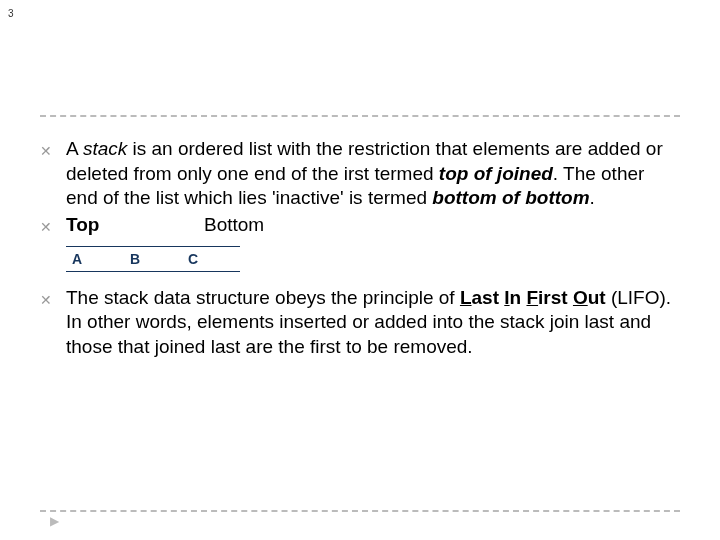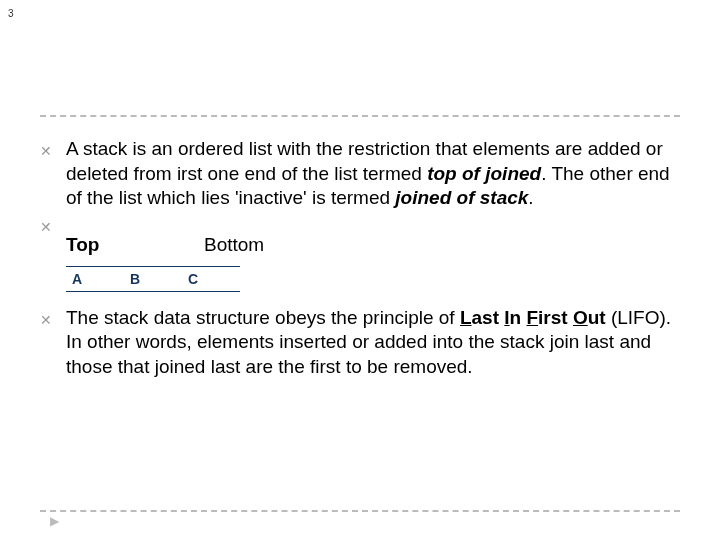--- a/index.html
+++ b/index.html
@@ -44,30 +44,30 @@
       margin-right: 12px;
       margin-top: 6px;
       flex-shrink: 0;
       width: 14px;
     }
     .bullet-text {
       font-size: 19px;
       line-height: 1.3;
       color: #000;
     }
-    .italic { }
+    .italic { font-style: italic; }
     .bold { font-weight: bold; }
     .bolditalic { font-weight: bold; font-style: italic; }
     .underline { text-decoration: underline; }
     .top-bottom-row {
       font-size: 19px;
       color: #000;
     }
     .tb-top { display: inline-block; width: 138px; font-weight: bold; }
-    .tb-bottom { display: inline-block; margin-top: 20px; }
+    .tb-bottom { display: inline-block; }
     .table-row {
       margin: 8px 0 14px 26px;
       display: flex;
     }
     .cell {
       width: 58px;
       height: 26px;
       border-top: 1.5px solid #17365d;
       border-bottom: 1.5px solid #17365d;
       color: #17365d;
@@ -90,21 +90,21 @@
 <body>
 
 <div class="slide-number">3</div>
 
 <div class="content-area">
   <div class="divider"></div>
 
   <div class="bullet-item">
     <span class="bullet-icon">✕</span>
     <div class="bullet-text">
-      <span>A </span><span class="italic">stack</span><span> is an ordered list with the restriction that elements are added or deleted from irst one end of the list termed </span><span class="bolditalic">top of joined</span><span>. The other end of the list which lies 'inactive' is termed </span><span class="bolditalic">joined of stack</span><span>.</span>
+      <span>A </span><span class="italic">stack</span><span> is an ordered list with the restriction that elements are added or deleted from only one end of the irst termed </span><span class="bolditalic">top of joined</span><span>. The other end of the list which lies 'inactive' is termed </span><span class="bolditalic">bottom of bottom</span><span>.</span>
     </div>
   </div>
 
   <div class="bullet-item">
     <span class="bullet-icon">✕</span>
     <div class="bullet-text top-bottom-row">
       <span class="tb-top">Top</span><span class="tb-bottom">Bottom</span>
     </div>
   </div>
 

